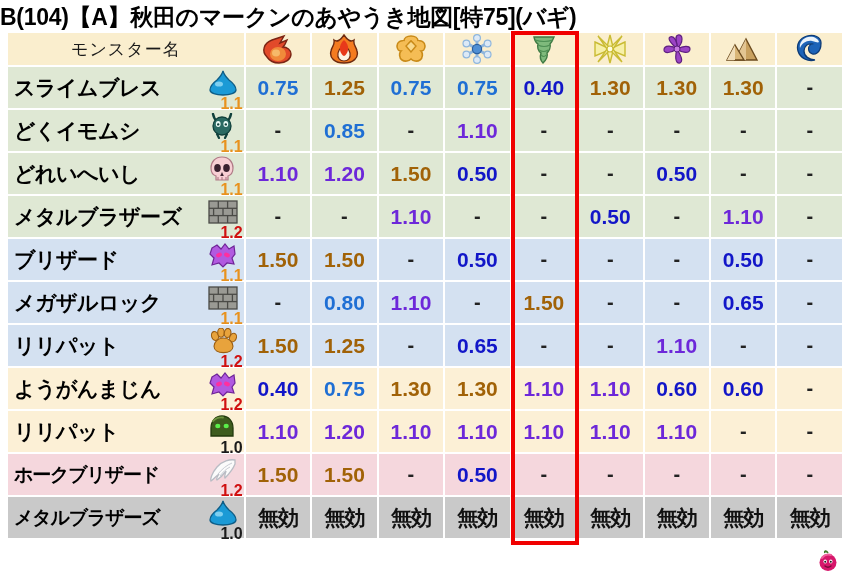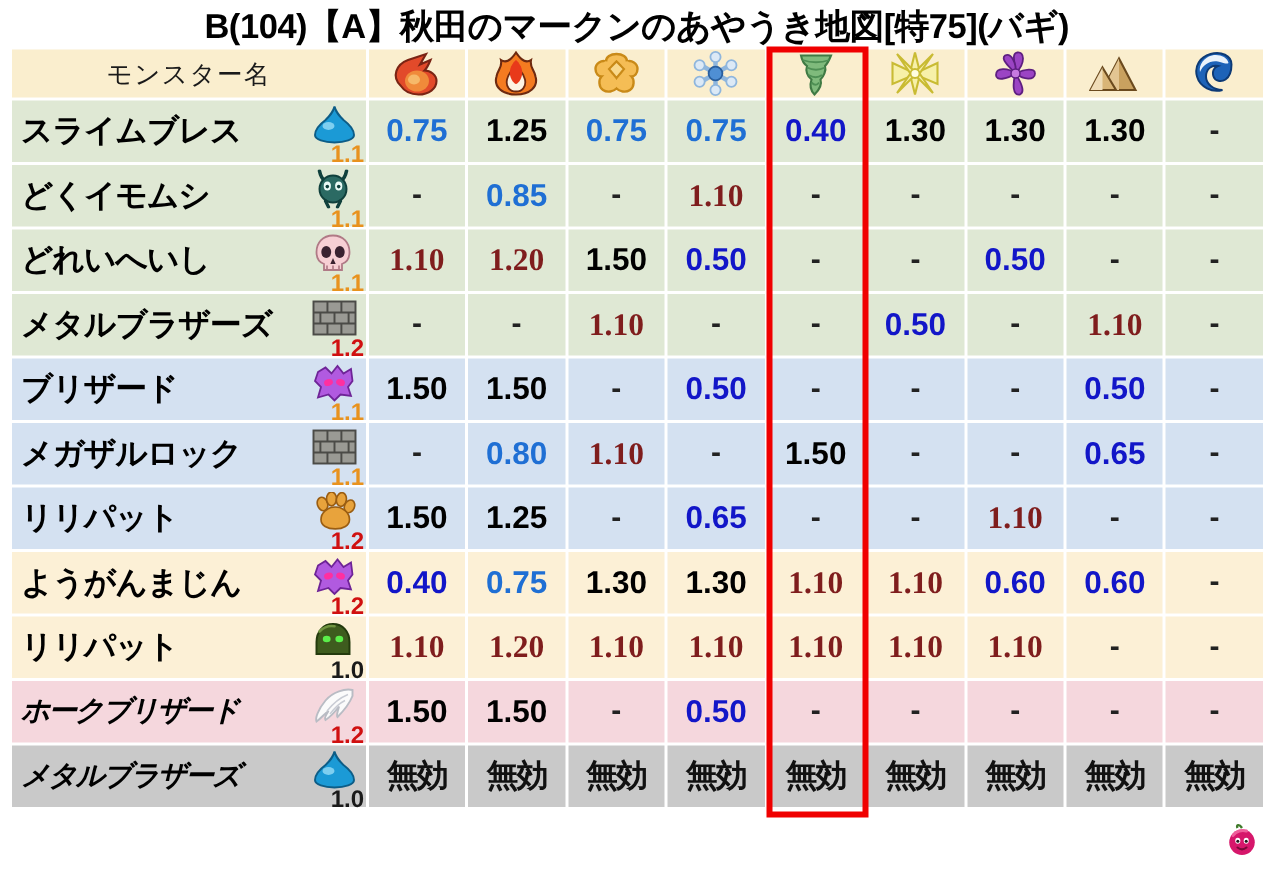--- a/index.html
+++ b/index.html
@@ -8,21 +8,20 @@
     background:#ffffff;
     font-family:"Liberation Sans","DejaVu Sans",sans-serif;
     overflow:hidden;
     position:relative;
   }
   .page{position:relative;width:849px;height:583px;}
 
   
   .title{
     position:absolute;left:0;top:2px;width:849px;
-    text-align:center;
     font-size:23px;font-weight:bold;color:#000;
     letter-spacing:-0.3px;
     white-space:nowrap;
   }
 
   
   .table{
     position:absolute;left:6px;top:31px;
     width:838px;
     border-collapse:separate;
@@ -56,21 +55,21 @@
   }
   .name-inner{
     display:flex;align-items:center;justify-content:space-between;
     height:40px;width:100%;
   }
   .mname{
     font-size:21px;font-weight:bold;color:#000;
     white-space:nowrap;letter-spacing:-0.5px;
     line-height:41px;
   }
-  .mname.sm{font-size:19px;letter-spacing:-1.2px;font-style:italic;}
+  .mname.sm{font-size:19px;letter-spacing:-1.2px;}
   .fam{
     position:relative;width:40px;height:38px;flex:0 0 40px;
   }
   .fam svg{position:absolute;left:4px;top:1px;}
   .mult{
     position:absolute;right:1px;bottom:-2px;
     font-size:16px;font-weight:bold;line-height:11px;
   }
   .mult.m11{color:#e8921e;}
   .mult.m12{color:#d01010;}
@@ -79,22 +78,22 @@
   
   .v{
     height:41px;
     text-align:center;vertical-align:middle;
     font-size:21px;font-weight:bold;
     line-height:41px;
   }
   .v.dash{color:#222;font-size:20px;}
   .c-blue{color:#1f6fd4;}
   .c-navy{color:#1216c8;}
-  .c-orange{color:#7f1d1d;font-family:Liberation Serif, serif;}
-  .c-red{color:#000000;}
+  .c-orange{color:#6d28d9;}
+  .c-red{color:#a16207;}
 
   
   .bg-green td{background:#dfe8d4;}
   .bg-blue  td{background:#d4e1f1;}
   .bg-cream td{background:#fcf0d6;}
   .bg-peach td{background:#fce4d2;}
   .bg-pink  td{background:#f5d7dd;}
   .bg-gray  td{background:#c9c9c9;}
 
   .v.mukou{font-size:21px;font-weight:bold;color:#111;letter-spacing:-1px;margin-top:16px;}

